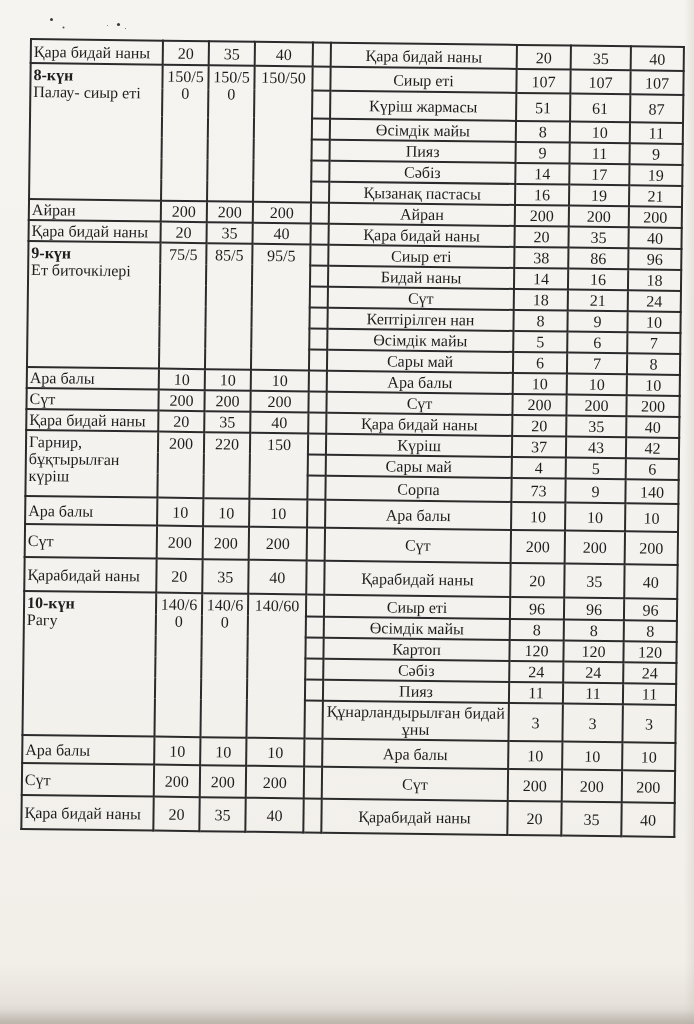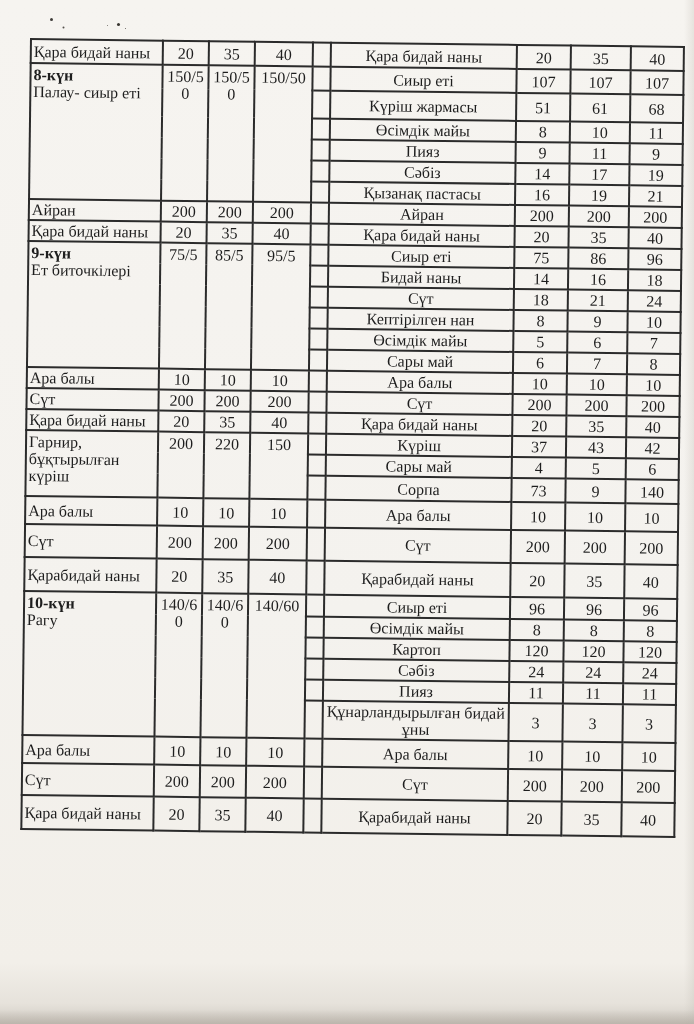--- a/index.html
+++ b/index.html
@@ -111,21 +111,21 @@
             <td class="rname">Сиыр еті</td>
             <td class="rval">107</td>
             <td class="rval">107</td>
             <td class="rval">107</td>
           </tr>
           <tr style="height: 28px;">
             <td class="sp"></td>
             <td class="rname">Күріш жармасы</td>
             <td class="rval">51</td>
             <td class="rval">61</td>
-            <td class="rval">68</td>
+            <td class="rval">87</td>
           </tr>
           <tr style="height: 21px;">
             <td class="sp"></td>
             <td class="rname">Өсімдік майы</td>
             <td class="rval">8</td>
             <td class="rval">10</td>
             <td class="rval">11</td>
           </tr>
           <tr style="height: 19px;">
             <td class="sp"></td>
@@ -177,21 +177,21 @@
           <tr style="height: 19px;">
             <td class="lname vtop" rowspan="6">
               <span class="day">9-күн</span>
               <span class="dishname">Ет биточкілері</span>
             </td>
             <td class="lval vtop" rowspan="6" style="padding-top: 20px;">75/5</td>
             <td class="lval vtop" rowspan="6" style="padding-top: 20px;">85/5</td>
             <td class="lval vtop" rowspan="6" style="padding-top: 20px;">95/5</td>
             <td class="sp"></td>
             <td class="rname">Сиыр еті</td>
-            <td class="rval">75</td>
+            <td class="rval">38</td>
             <td class="rval">86</td>
             <td class="rval">96</td>
           </tr>
           <tr style="height: 18px;">
             <td class="sp"></td>
             <td class="rname">Бидай наны</td>
             <td class="rval">14</td>
             <td class="rval">16</td>
             <td class="rval">18</td>
           </tr>

